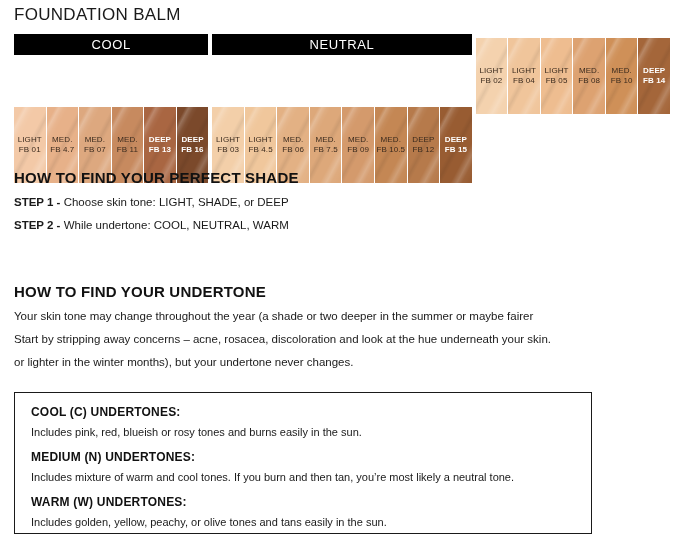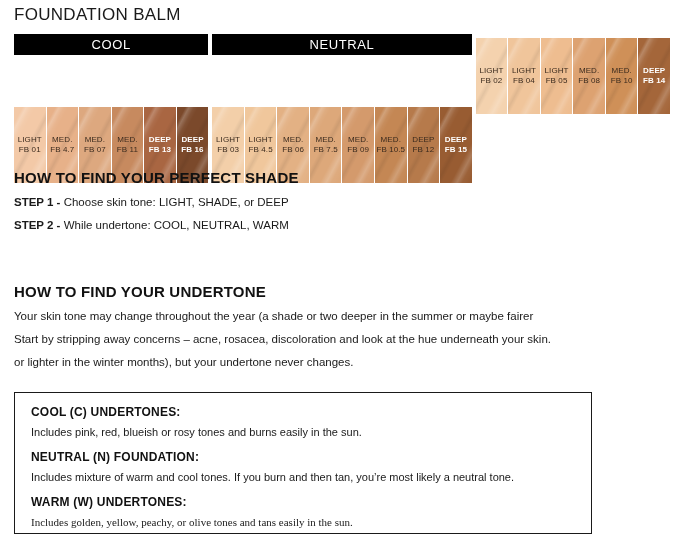--- a/index.html
+++ b/index.html
@@ -170,21 +170,21 @@
     letter-spacing: 0.2px;
     margin: 0 0 7px 0;
     color: #111111;
   }
   .ut-desc {
     font-size: 11px;
     line-height: 13px;
     margin: 0 0 11px 0;
     color: #1a1a1a;
   }
-  .ut-block:last-child .ut-desc { margin-bottom: 0; font-family: Liberation Serif, serif; }
+  .ut-block:last-child .ut-desc { margin-bottom: 0; }
 </style>
 </head>
 <body>
 
 <div class="page">
 
   <div class="title">FOUNDATION BALM</div>
 
   <div class="chart">
 
@@ -341,21 +341,21 @@
     <p class="para">or lighter in the winter months), but your undertone never changes.</p>
   </div>
 
   <div class="undertone-box">
 
   <div class="ut-block">
         <div class="ut-title">COOL (C) UNDERTONES:</div>
         <div class="ut-desc">Includes pink, red, blueish or rosy tones and burns easily in the sun.</div>
       </div>
       <div class="ut-block">
-        <div class="ut-title">NEUTRAL (N) FOUNDATION:</div>
+        <div class="ut-title">MEDIUM (N) UNDERTONES:</div>
         <div class="ut-desc">Includes mixture of warm and cool tones. If you burn and then tan, you’re most likely a neutral tone.</div>
       </div>
       <div class="ut-block">
         <div class="ut-title">WARM (W) UNDERTONES:</div>
         <div class="ut-desc">Includes golden, yellow, peachy, or olive tones and tans easily in the sun.</div>
       </div>
     </div>
 
 </div>
 

